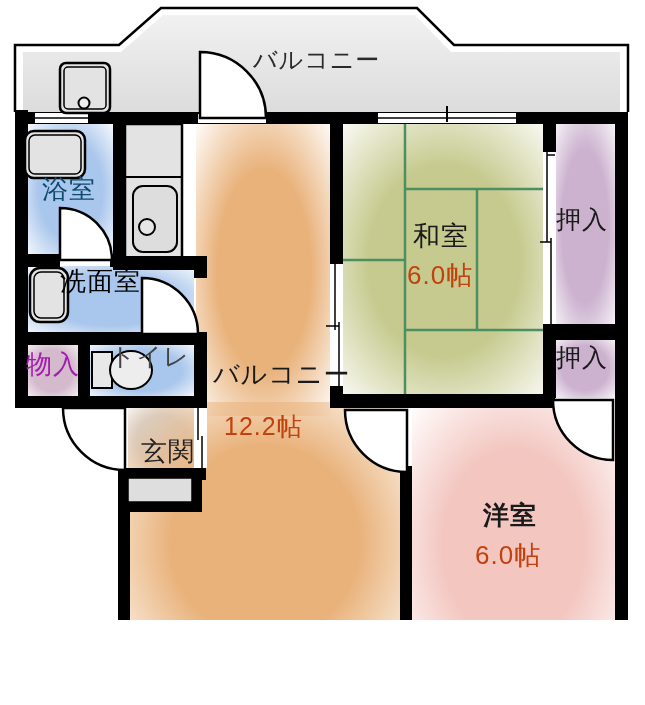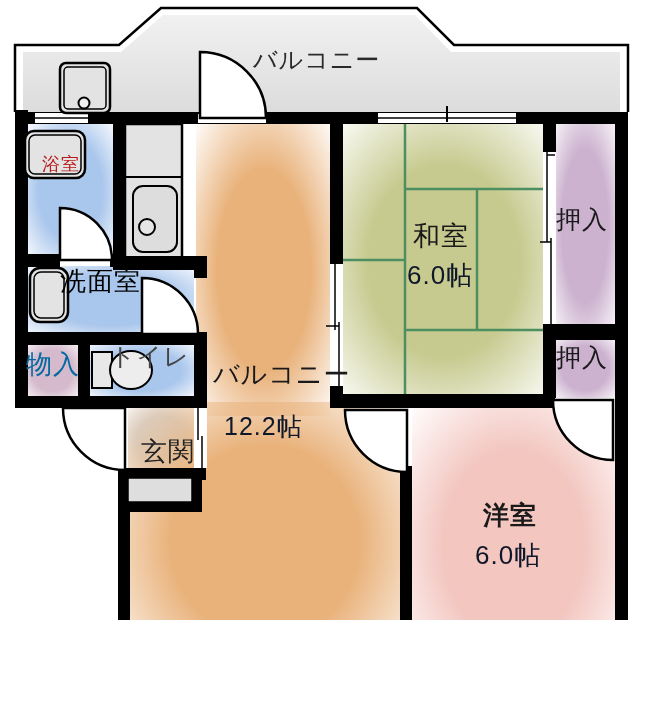--- a/index.html
+++ b/index.html
@@ -1,20 +1,20 @@
 <!DOCTYPE html>
 <html><head>
 <meta charset="utf-8">
 <style>
   html,body{margin:0;padding:0;background:#ffffff;}
   body{font-family:"Liberation Sans","DejaVu Sans",sans-serif;}
   #plan{position:relative;width:645px;height:620px;background:#ffffff;overflow:hidden;}
   #plan svg{position:absolute;left:0;top:0;}
   .lbl{position:absolute;color:#222;white-space:nowrap;line-height:1;letter-spacing:1px;}
-  .lbl.sub{color:#0f172a;}
+  .lbl.sub{color:#c2410c;}
 </style>
 </head>
 <body>
 
 <div id="plan">
   <svg width="645" height="705" viewBox="0 0 645 705">
     <defs>
       <linearGradient id="gBalcony" x1="0" y1="0" x2="0" y2="1">
         <stop offset="0%" stop-color="#f1f1f1"></stop>
           <stop offset="100%" stop-color="#dcdcdc"></stop>
@@ -183,23 +183,23 @@
         <rect x="34" y="272" width="30" height="46" rx="7" fill="none" stroke="#000" stroke-width="1.5"></rect>
       </g>
       <g>
         <rect x="92" y="352" width="20" height="36" fill="#e8e8e8" stroke="#000" stroke-width="2"></rect>
         <ellipse cx="131" cy="370" rx="21" ry="19" fill="#ededed" stroke="#000" stroke-width="2"></ellipse>
       </g>
     </g>
   </svg>
 
   <div class="lbl" style="left:253px;top:48px;font-size:24px;color:#2a2a2a;">バルコニー</div>
-  <div class="lbl" style="left:42px;top:155px;font-size:18px;color:#b91c1c;">浴室</div>
+  <div class="lbl" style="left:42px;top:176px;font-size:26px;color:#0c4a6e;">浴室</div>
   <div class="lbl" style="left:60px;top:268px;font-size:26px;color:#000000;">洗面室</div>
-  <div class="lbl" style="left:26px;top:351px;font-size:26px;color:#0369a1;">物入</div>
+  <div class="lbl" style="left:26px;top:351px;font-size:26px;color:#a21caf;">物入</div>
   <div class="lbl" style="left:110px;top:344px;font-size:25px;color:#444;">トイレ</div>
   <div class="lbl" style="left:141px;top:438px;font-size:26px;color:#222;">玄関</div>
   <div class="lbl" style="left:213px;top:361px;font-size:26px;color:#1a1a1a;">バルコニー</div>
   <div class="lbl sub" style="left:224px;top:403px;font-size:25px;margin-top:11px;">12.2帖</div>
   <div class="lbl" style="left:413px;top:223px;font-size:27px;color:#1a1a1a;">和室</div>
   <div class="lbl sub" style="left:407px;top:262px;font-size:26px;">6.0帖</div>
   <div class="lbl" style="left:556px;top:207px;font-size:25px;color:#1a1a1a;">押入</div>
   <div class="lbl" style="left:556px;top:345px;font-size:25px;color:#1a1a1a;">押入</div>
   <div class="lbl" style="left:483px;top:502px;font-size:26px;color:#1a1a1a;font-weight:bold;">洋室</div>
   <div class="lbl sub" style="left:475px;top:542px;font-size:26px;">6.0帖</div>

